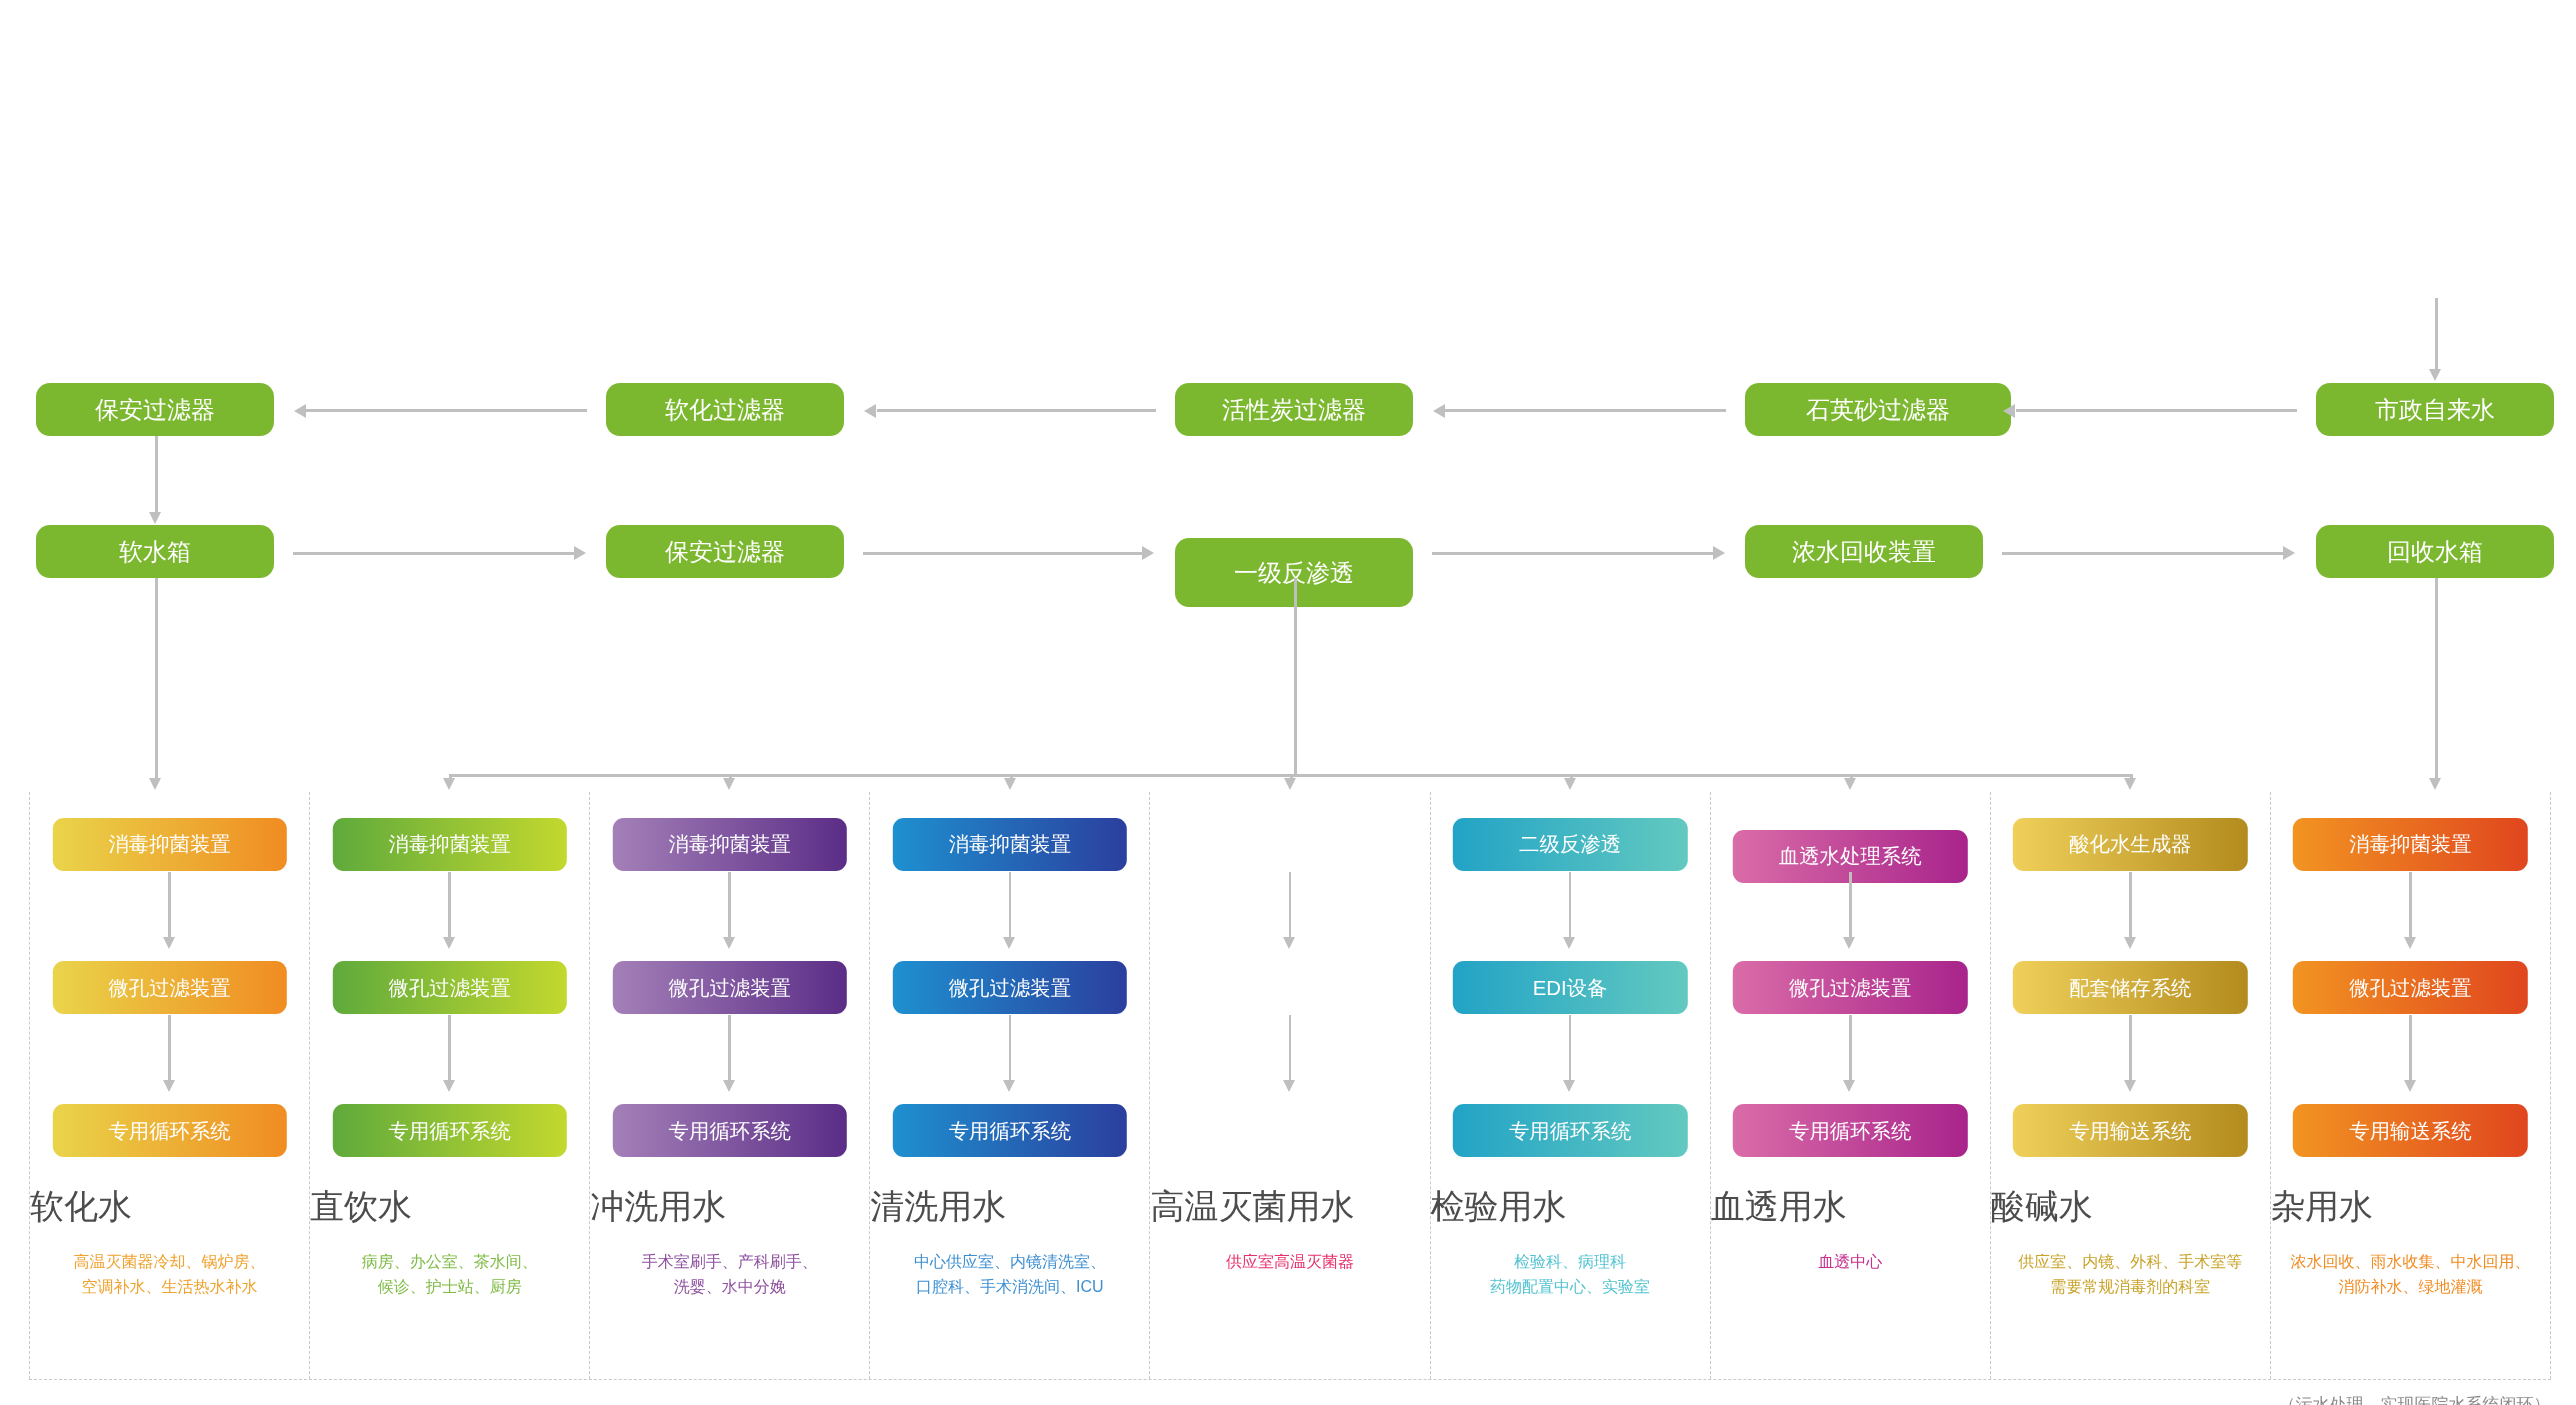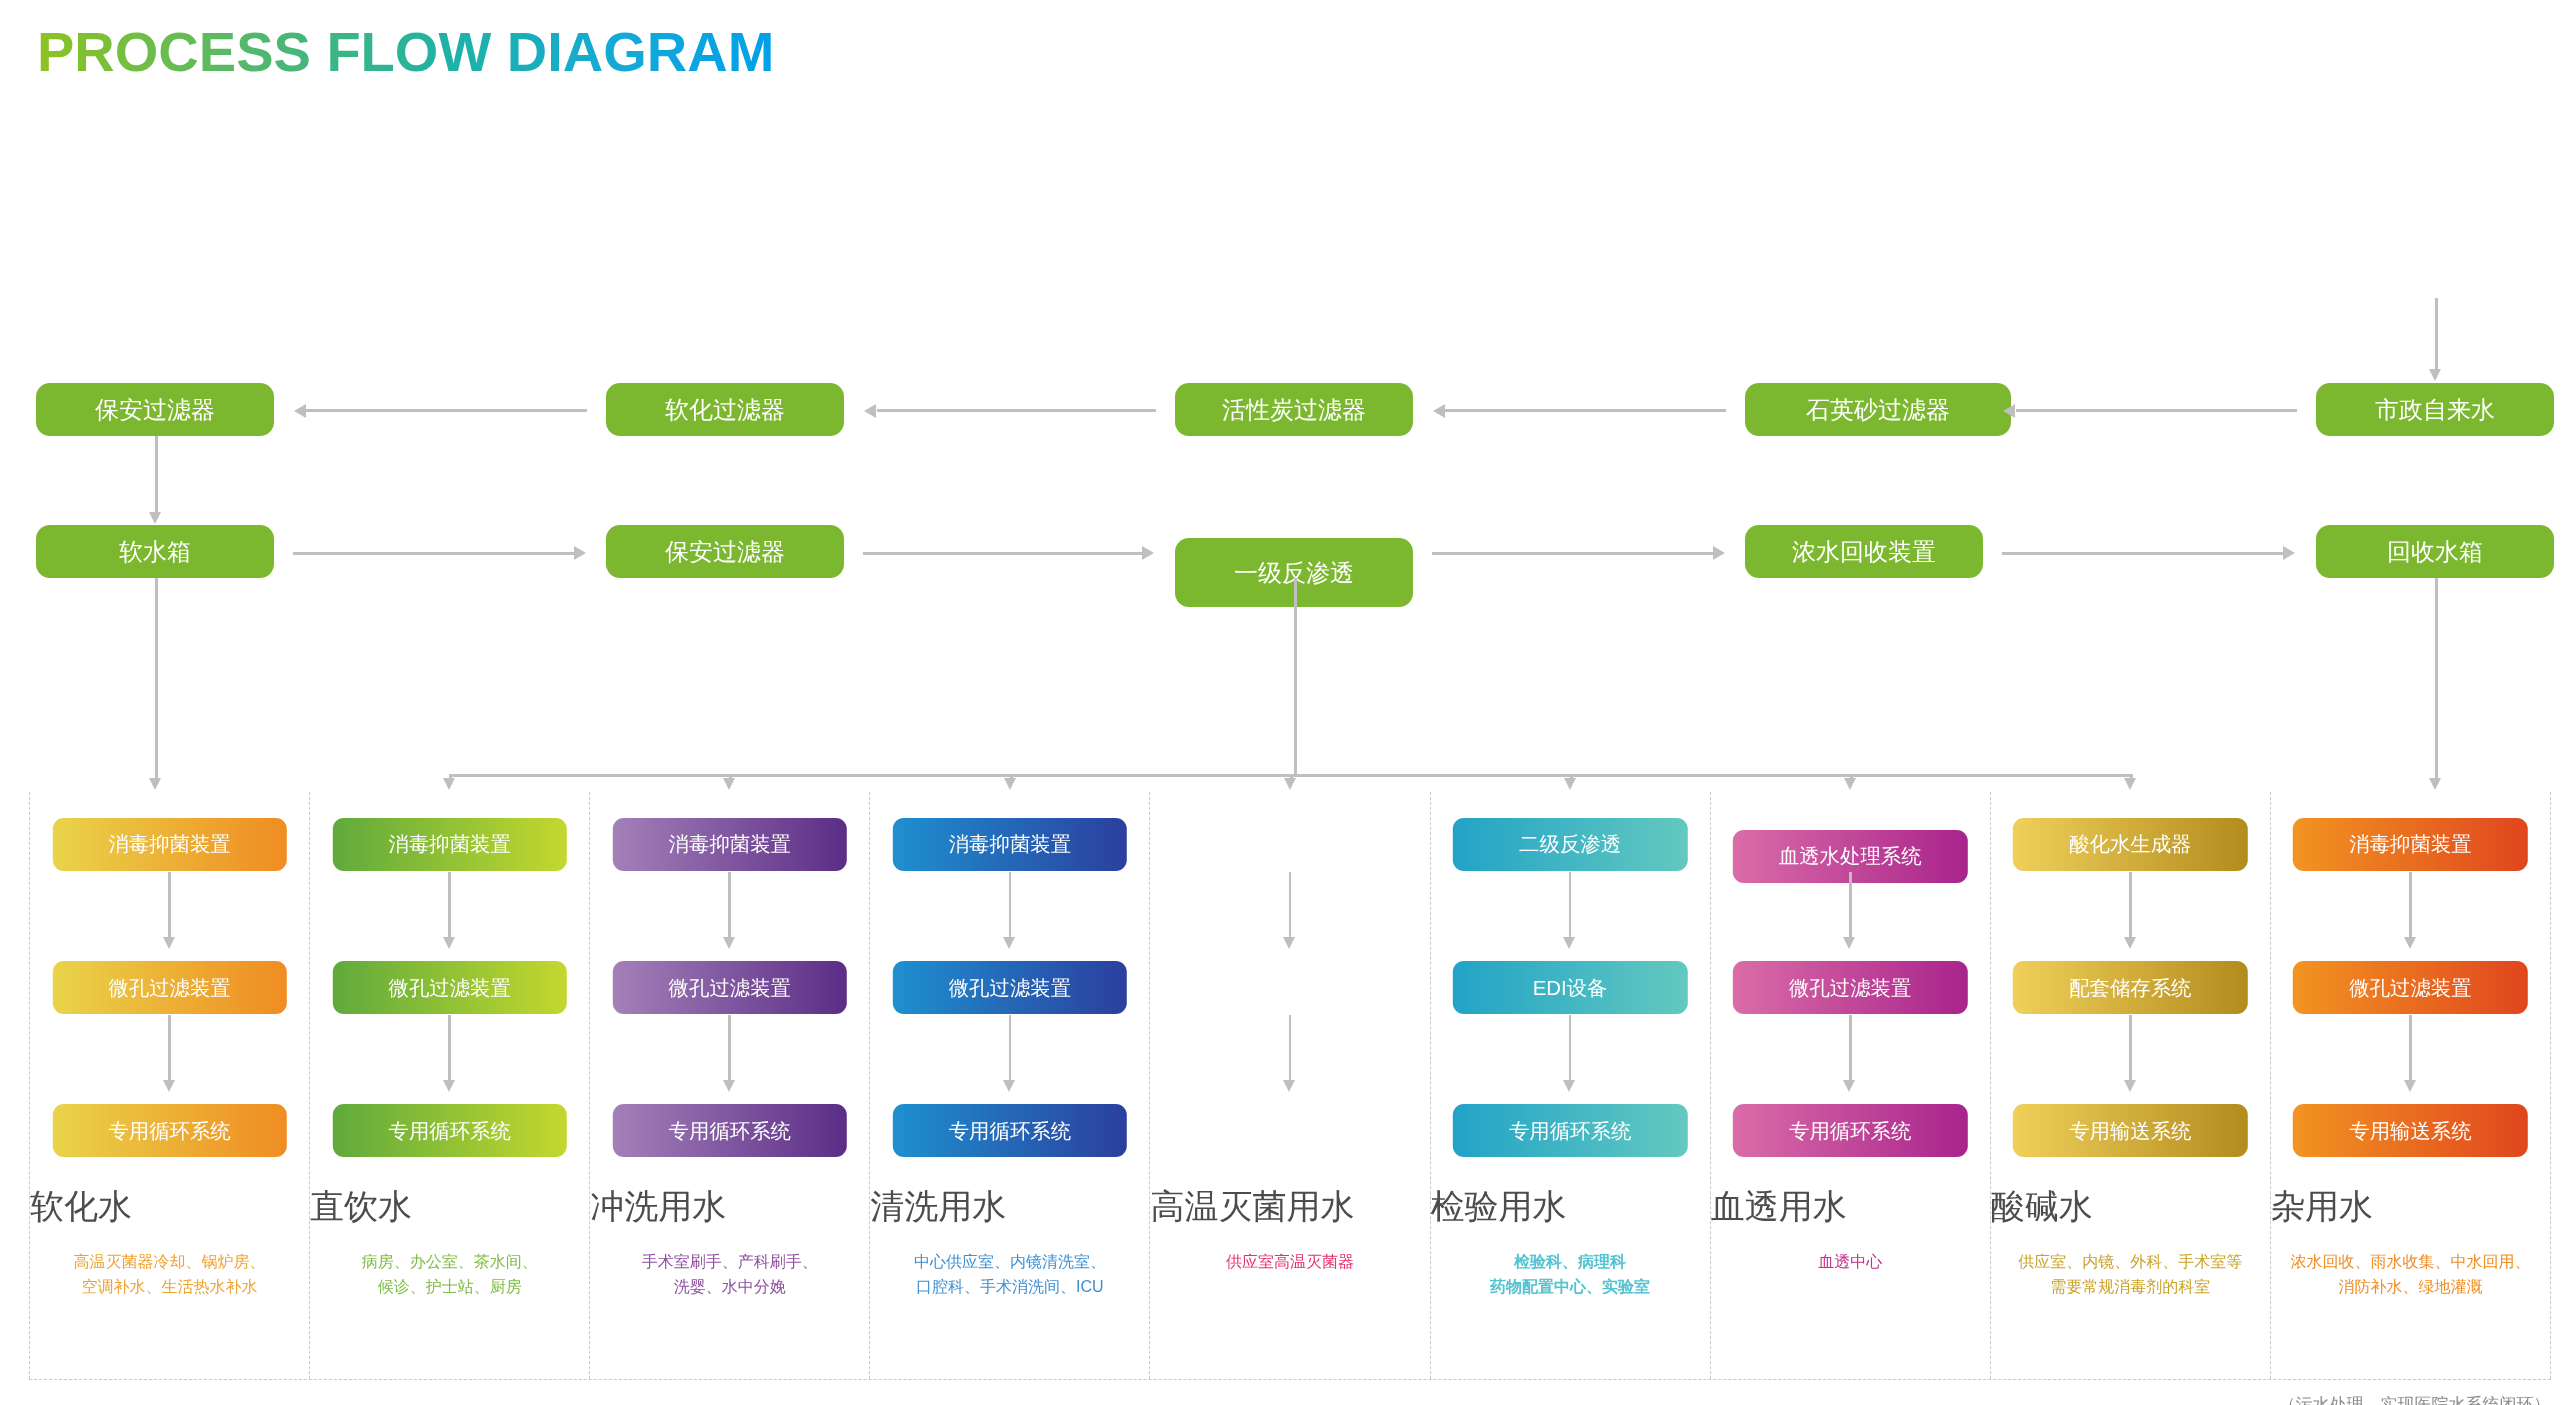--- a/index.html
+++ b/index.html
@@ -54,21 +54,20 @@
   .coldesc{position:absolute;left:5.1px;right:5.1px;top:458px;text-align:center;
            font-size:16px;line-height:1.55;}
 
   #footnote{position:absolute;right:25.5px;top:1393px;font-size:17px;color:#8a8a8a;
             white-space:nowrap;}
 </style>
 </head>
 <body>
 
 <div id="header">
-  <div id="title">PROCESS FLOW DIAGRAM</div>
 </div>
 
 <div id="flow-top">
     <div class="node green" style="left: 36px; top: 383px; width: 238px; height: 53px;">保安过滤器</div>
     <div class="node green" style="left: 606px; top: 383px; width: 238px; height: 53px;">软化过滤器</div>
     <div class="node green" style="left: 1175px; top: 383px; width: 238px; height: 53px;">活性炭过滤器</div>
     <div class="node green" style="left: 1745px; top: 383px; width: 266px; height: 53px;">石英砂过滤器</div>
     <div class="node green" style="left: 2316px; top: 383px; width: 238px; height: 53px;">市政自来水</div>
     <div class="node green" style="left: 36px; top: 525px; width: 238px; height: 53px;">软水箱</div>
     <div class="node green" style="left: 606px; top: 525px; width: 238px; height: 53px;">保安过滤器</div>
@@ -189,21 +188,21 @@
     </div>
     <div class="col">
       <div class="stage s1" style="background: linear-gradient(90deg, rgb(34, 163, 198) 0%, rgb(99, 201, 192) 100%);">二级反渗透</div>
       <div class="stage s2" style="background: linear-gradient(90deg, rgb(34, 163, 198) 0%, rgb(99, 201, 192) 100%);">EDI设备</div>
       <div class="stage s3" style="background: linear-gradient(90deg, rgb(34, 163, 198) 0%, rgb(99, 201, 192) 100%);">专用循环系统</div>
       <div class="stub stub1"></div>
       <div class="stubhead sh1"></div>
       <div class="stub stub2"></div>
       <div class="stubhead sh2"></div>
       <div class="coltitle">检验用水</div>
-      <div class="coldesc" style="color: rgb(83, 195, 209); font-weight: bold;">
+      <div class="coldesc" style="color: rgb(83, 195, 209);">
         <div>检验科、病理科</div>
         <div>药物配置中心、实验室</div>
       </div>
     </div>
     <div class="col">
       <div class="stage s1" style="background: linear-gradient(90deg, rgb(218, 108, 168) 0%, rgb(168, 36, 139) 100%); margin-top: 12px;">血透水处理系统</div>
       <div class="stage s2" style="background: linear-gradient(90deg, rgb(218, 108, 168) 0%, rgb(168, 36, 139) 100%);">微孔过滤装置</div>
       <div class="stage s3" style="background: linear-gradient(90deg, rgb(218, 108, 168) 0%, rgb(168, 36, 139) 100%);">专用循环系统</div>
       <div class="stub stub1"></div>
       <div class="stubhead sh1"></div>

